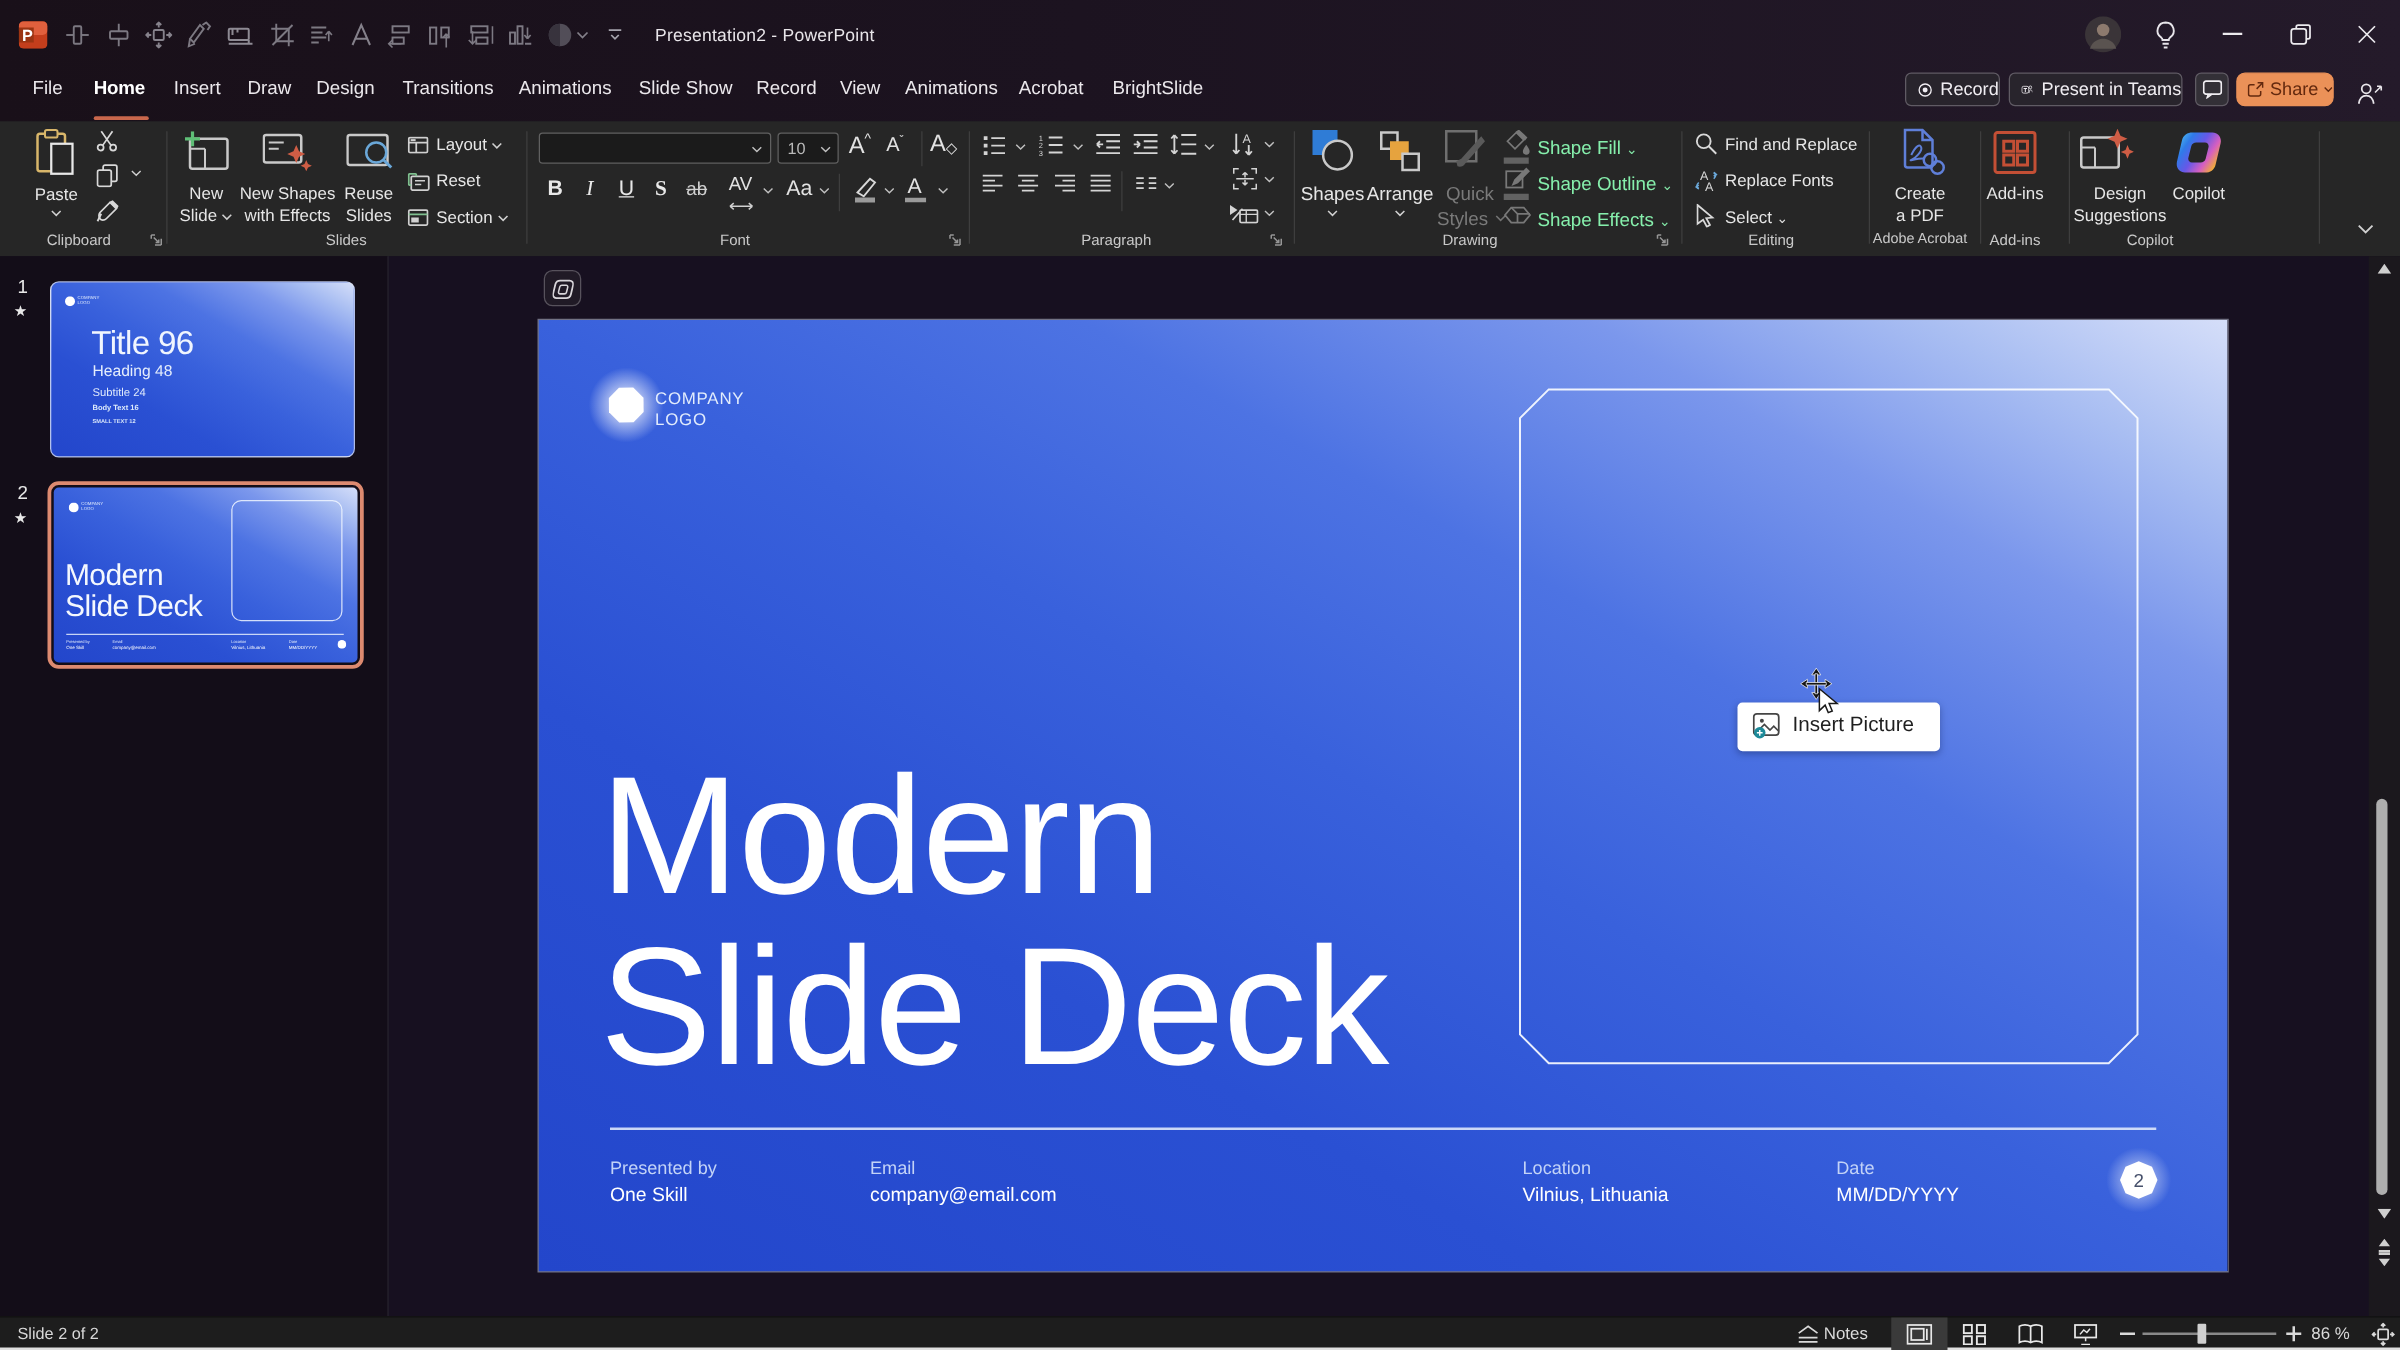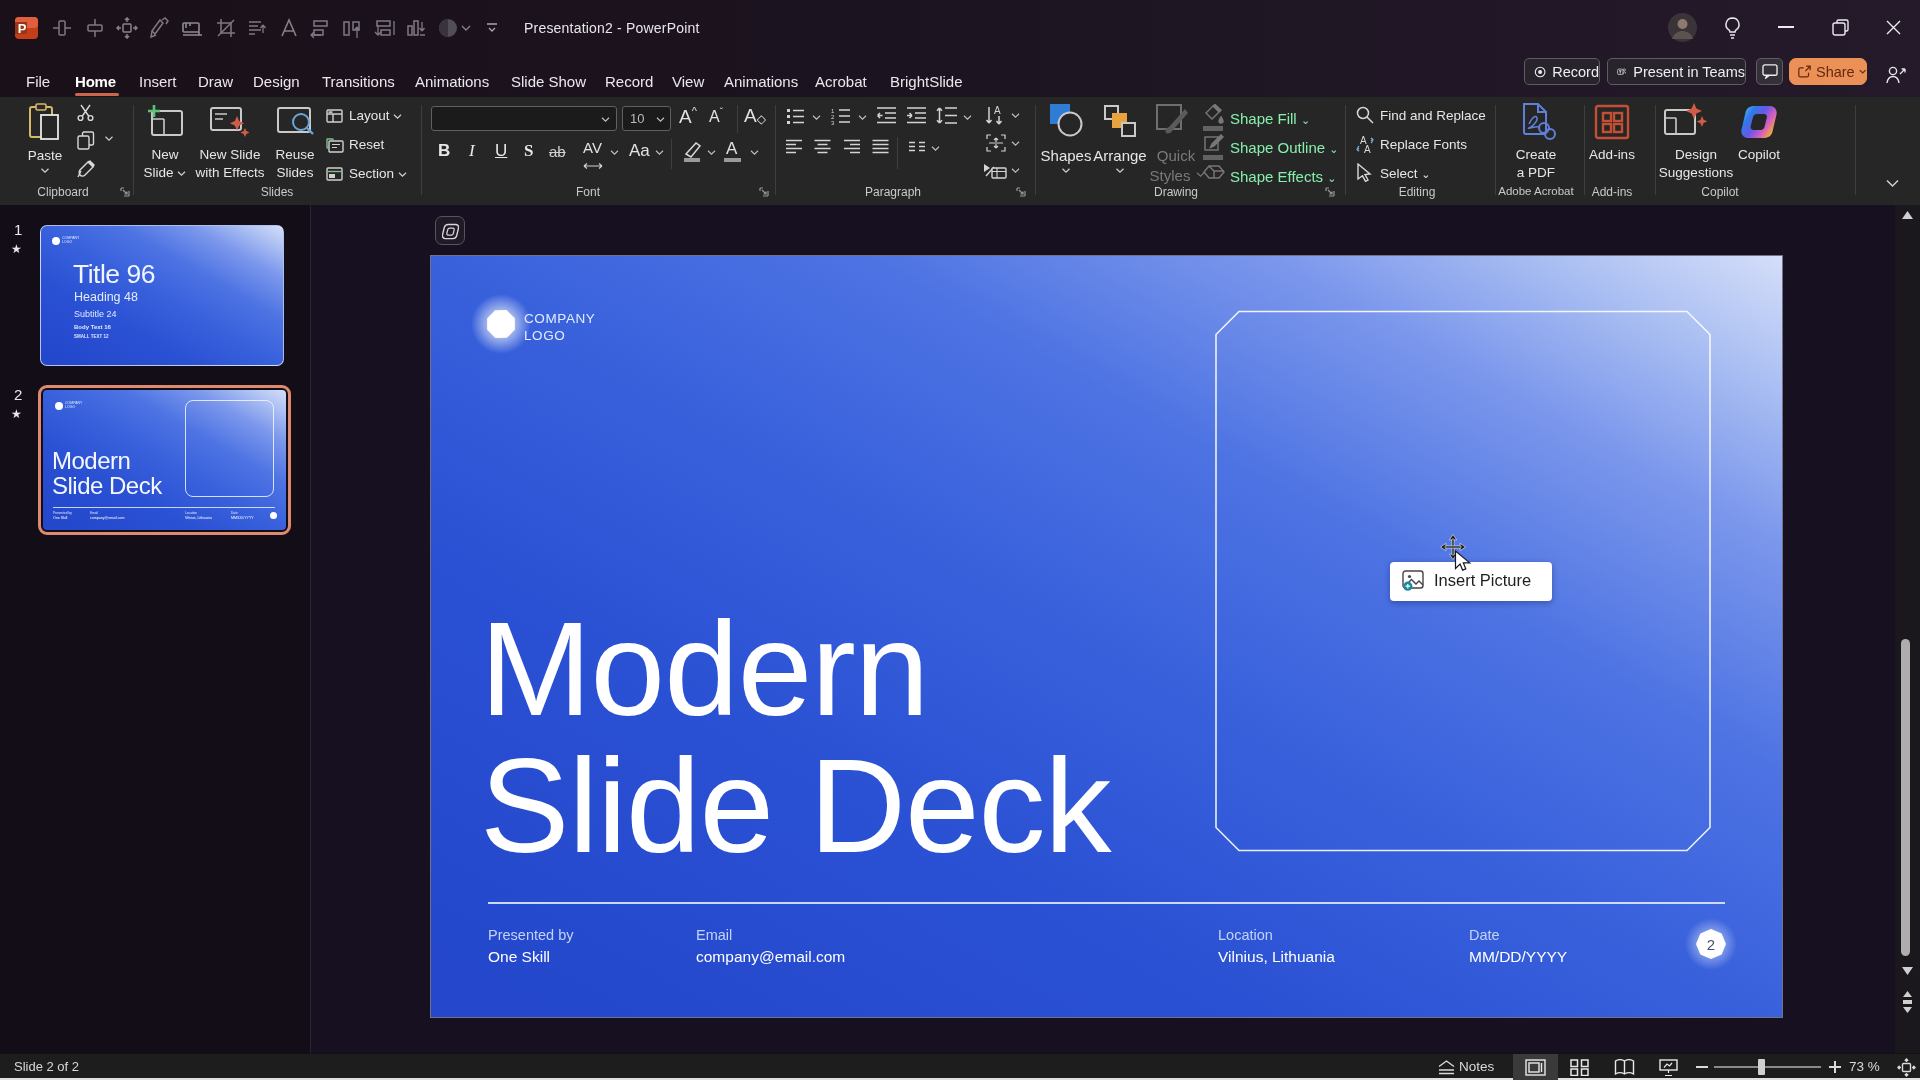--- a/index.html
+++ b/index.html
@@ -13,21 +13,21 @@
     background:linear-gradient(90deg,#191019 0%,#1c1320 45%,#241a2a 100%); }
   .qat-ico { position:absolute; top:17px; width:22px; height:22px; opacity:.62; }
   .qat-ico svg { width:22px; height:22px; }
   #doctitle { position:absolute; left:524px; top:20px; width:220px; font-size:14px; color:#e9e6ea; letter-spacing:.2px; }
   #searchbox { position:absolute; left:764px; top:10px; width:411px; height:35px; background:#221e24;
     border:1px solid #5b575e; border-radius:6px; color:#b7b4ba; font-size:15px; line-height:33px; }
   #searchbox .mag { position:absolute; left:21px; top:8px; }
   #searchbox .stx { position:absolute; left:46px; top:0; }
 
   
-  .tab { position:absolute; top:69px; height:28px; line-height:26px; font-size:15px; color:#ebe8ec; }
+  .tab { position:absolute; top:58px; height:28px; line-height:26px; font-size:15px; color:#ebe8ec; }
   .tab.sel { color:#ffffff; font-weight:bold; letter-spacing:-.2px; }
   #homeline { position:absolute; left:75px; top:93px; width:44px; height:3px; background:#c9674c; border-radius:2px; }
 
   .pillbtn { position:absolute; top:58px; height:27px; border-radius:5px; border:1px solid #605b64;
     color:#f0edf2; font-size:14.5px; display:flex; align-items:center; background:#28242c; white-space:nowrap; }
 
   
   #ribbon { position:absolute; left:0; top:97px; width:1920px; height:108px; background:#262626; }
   .rsep { position:absolute; top:8px; width:1px; height:90px; background:#3e3e3e; }
   .glabel { position:absolute; top:88px; font-size:12px; color:#c9c9c9; text-align:center; }
@@ -258,21 +258,21 @@
     <div class="rbtxt" style="left:130px;top:50px;width:70px">New</div>
     <div class="rbtxt" style="left:130px;top:68px;width:70px">Slide <svg width="9" height="7" viewBox="0 0 10 8" fill="none" stroke="#d0d0d0" stroke-width="1.4">
           <path d="M1 2l4 4 4-4"></path>
         </svg></div>
     <svg class="ricon" style="left:210px;top:9px" width="40" height="34" viewBox="0 0 40 34">
       <rect x="1" y="2" width="30" height="22" rx="2" fill="none" stroke="#c9c9c9" stroke-width="2"></rect>
       <path d="M5 8h12M5 13h8" stroke="#c9c9c9" stroke-width="1.6"></path>
       <path d="M27 10l2.2 5 5 2.2-5 2.2-2.2 5-2.2-5-5-2.2 5-2.2z" fill="#cf5d45"></path>
       <path d="M35 22l1.4 3.1 3.1 1.4-3.1 1.4-1.4 3.1-1.4-3.1-3.1-1.4 3.1-1.4z" fill="#cf5d45"></path>
     </svg>
-    <div class="rbtxt" style="left:185px;top:50px;width:90px">New Slide</div>
+    <div class="rbtxt" style="left:185px;top:50px;width:90px">New Shapes</div>
     <div class="rbtxt" style="left:185px;top:68px;width:90px">with Effects</div>
     <svg class="ricon" style="left:277px;top:9px" width="38" height="34" viewBox="0 0 38 34">
       <rect x="1" y="2" width="32" height="24" rx="2" fill="none" stroke="#c9c9c9" stroke-width="2"></rect>
       <circle cx="24" cy="16" r="8" fill="#262626" stroke="#6aa7d8" stroke-width="2"></circle>
       <path d="M30 22l6 6" stroke="#6aa7d8" stroke-width="2.4"></path>
     </svg>
     <div class="rbtxt" style="left:262px;top:50px;width:66px">Reuse</div>
     <div class="rbtxt" style="left:262px;top:68px;width:66px">Slides</div>
 
     <svg class="ricon" style="left:326px;top:12px" width="17" height="14" viewBox="0 0 17 14" fill="none" stroke="#d0d0d0" stroke-width="1.4">
@@ -708,19 +708,19 @@
     <svg class="abs" style="left:1659px;top:5px" width="19" height="17" viewBox="0 0 19 17" fill="none" stroke="#e8e8e8" stroke-width="1.4">
         <rect x="1" y="1" width="17" height="10"></rect>
         <path d="M9.5 11v3M6 16.5h7M5 8.5L8 5l2.5 2L13 4" stroke-width="1.2"></path>
       </svg>
 
     <div class="abs" style="left:1696px;top:12px;width:12px;height:1.6px;background:#dadada"></div>
     <div class="abs" style="left:1714px;top:12.4px;width:107px;height:1.2px;background:#8a8a8a"></div>
     <div class="abs" style="left:1758px;top:5px;width:7px;height:16px;background:#d0d0d0;border-radius:1px"></div>
     <div class="abs" style="left:1829px;top:12px;width:12px;height:1.6px;background:#dadada"></div>
     <div class="abs" style="left:1829px;top:6.8px;width:1.6px;height:12px;background:#dadada;margin-left:5.2px"></div>
-    <div class="abs" style="left:1849px;top:5px;font-size:13.5px;color:#dadada">73 %</div>
+    <div class="abs" style="left:1849px;top:5px;font-size:13.5px;color:#dadada">86 %</div>
     <svg class="abs" style="left:1897px;top:4px" width="19" height="19" viewBox="0 0 19 19" fill="none" stroke="#dadada" stroke-width="1.4">
         <rect x="5.5" y="5.5" width="8" height="8" rx="1"></rect>
         <path d="M9.5 1v3M9.5 15v3M1 9.5h3M15 9.5h3M7.8 2.7l1.7-1.7 1.7 1.7M7.8 16.3l1.7 1.7 1.7-1.7M2.7 7.8L1 9.5l1.7 1.7M16.3 7.8l1.7 1.7-1.7 1.7"></path>
       </svg>
   </div>
 </div>
 
 </body></html>

